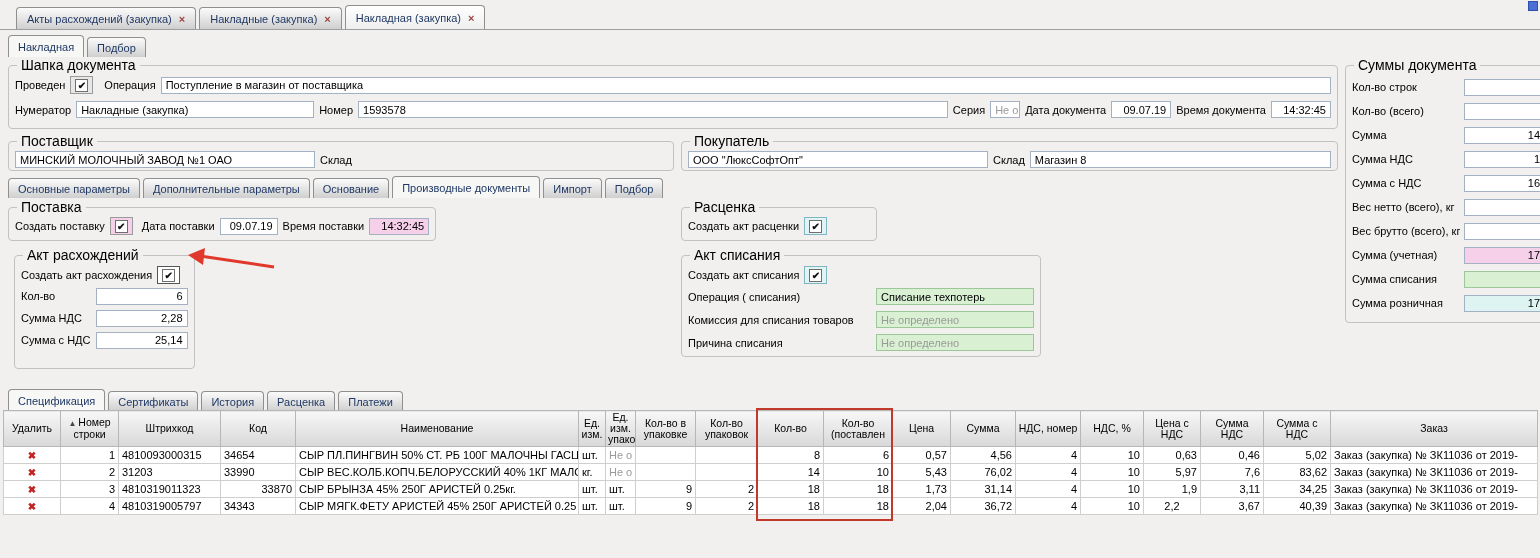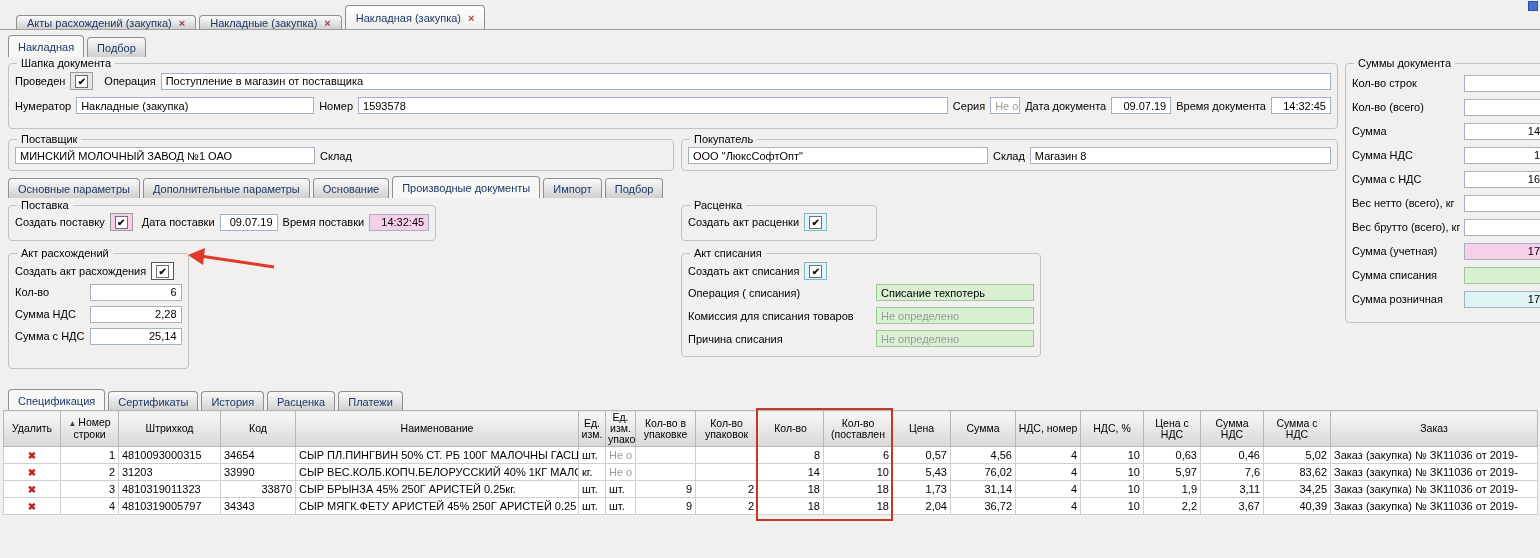--- a/index.html
+++ b/index.html
@@ -2,30 +2,30 @@
 <html><head>
 <meta charset="utf-8">
 <style>
   *{box-sizing:border-box;margin:0;padding:0}
   html,body{width:1540px;height:558px}
   body{position:relative;overflow:hidden;background:#f1f0ee;font-family:"Liberation Sans",sans-serif;font-size:11px;color:#000}
   .abs{position:absolute}
 
   
   .tabbar{position:absolute;display:flex;gap:3px;align-items:flex-end}
-  .tab{height:14px;display:inline-flex;align-items:center;gap:7px;padding:0 10px;border:1px solid #8f8f8f;border-bottom:0;
+  .tab{height:22px;display:inline-flex;align-items:center;gap:7px;padding:0 10px;border:1px solid #8f8f8f;border-bottom:0;
        border-radius:4px 4px 0 0;background:linear-gradient(180deg,#fbfbfb,#cfcfcf);color:#1f3864;white-space:nowrap;cursor:default}
   .tab.active{background:linear-gradient(180deg,#ffffff,#eeeeee);height:24px}
   .tab .tclose{color:#9b4444;font-weight:bold;font-size:11px}
   .striplinetop{position:absolute;left:0;top:29px;width:1540px;border-top:1px solid #9e9e9e}
   .smalltabs .tab{height:20px;padding:0 9px}
   .smalltabs .tab.active{height:22px;background:#f7f7f6}
 
   fieldset{position:absolute;border:1px solid #c2c2c2;border-radius:4px;padding:2px 6px 4px;background:transparent}
-  legend{font-size:11px;padding:0 4px;margin-left:2px;color:#000}
+  legend{font-size:14px;padding:0 4px;margin-left:2px;color:#000}
 
   .row{display:flex;align-items:center;gap:5px}
   .lbl{white-space:nowrap}
   .inp{background:#fff;border:1px solid #a3b1c2;height:17px;display:inline-flex;align-items:center;padding:0 4px;
        overflow:hidden;white-space:nowrap}
   .inp.num{justify-content:flex-end}
   .inp.grow{flex:1 1 auto}
   .mutedtxt{color:#9a9a9a}
   .pinkbg{background:#f6cfe9}
   .greenbg{background:#d9f0d3;border-color:#9dc79a}
@@ -164,21 +164,21 @@
 <fieldset style="left:681px;top:199px;width:196px;height:42px">
   <legend>Расценка</legend>
   <div class="row">
     <span class="lbl">Создать акт расценки</span>
     <span class="ckwrap cyan">
         <span class="ck">✔</span>
       </span>
   </div>
 </fieldset>
 
-<fieldset style="left:8px;top:247px;width:172px;height:122px">
+<fieldset style="left:14px;top:247px;width:172px;height:122px">
   <legend>Акт расхождений</legend>
   <div class="row" style="height:20px">
     <span class="lbl">Создать акт расхождения</span>
     <span class="ckwrap focus">
         <span class="ck">✔</span>
       </span>
   </div>
   <div class="row" style="height:22px">
       <span class="lbl" style="flex:1">Кол-во</span>
       <div class="inp num" style="width:92px">6</div>
@@ -403,21 +403,21 @@
           <td style="text-align: left;">шт.</td>
           <td style="text-align: left;">шт.</td>
           <td style="text-align: right;">9</td>
           <td style="text-align: right;">2</td>
           <td style="text-align: right;">18</td>
           <td class="pinkcell" style="text-align: right;">18</td>
           <td style="text-align: right;">2,04</td>
           <td style="text-align: right;">36,72</td>
           <td style="text-align: right;">4</td>
           <td style="text-align: right;">10</td>
-          <td style="text-align: right;">2,2</td>
+          <td style="text-align: center;">2,2</td>
           <td style="text-align: right;">3,67</td>
           <td style="text-align: right;">40,39</td>
           <td style="text-align: left;">Заказ (закупка) № ЗК11036 от 2019-</td>
         </tr>
       </tbody>
   </table>
 </div>
 
 <div class="redbox"></div>
 

